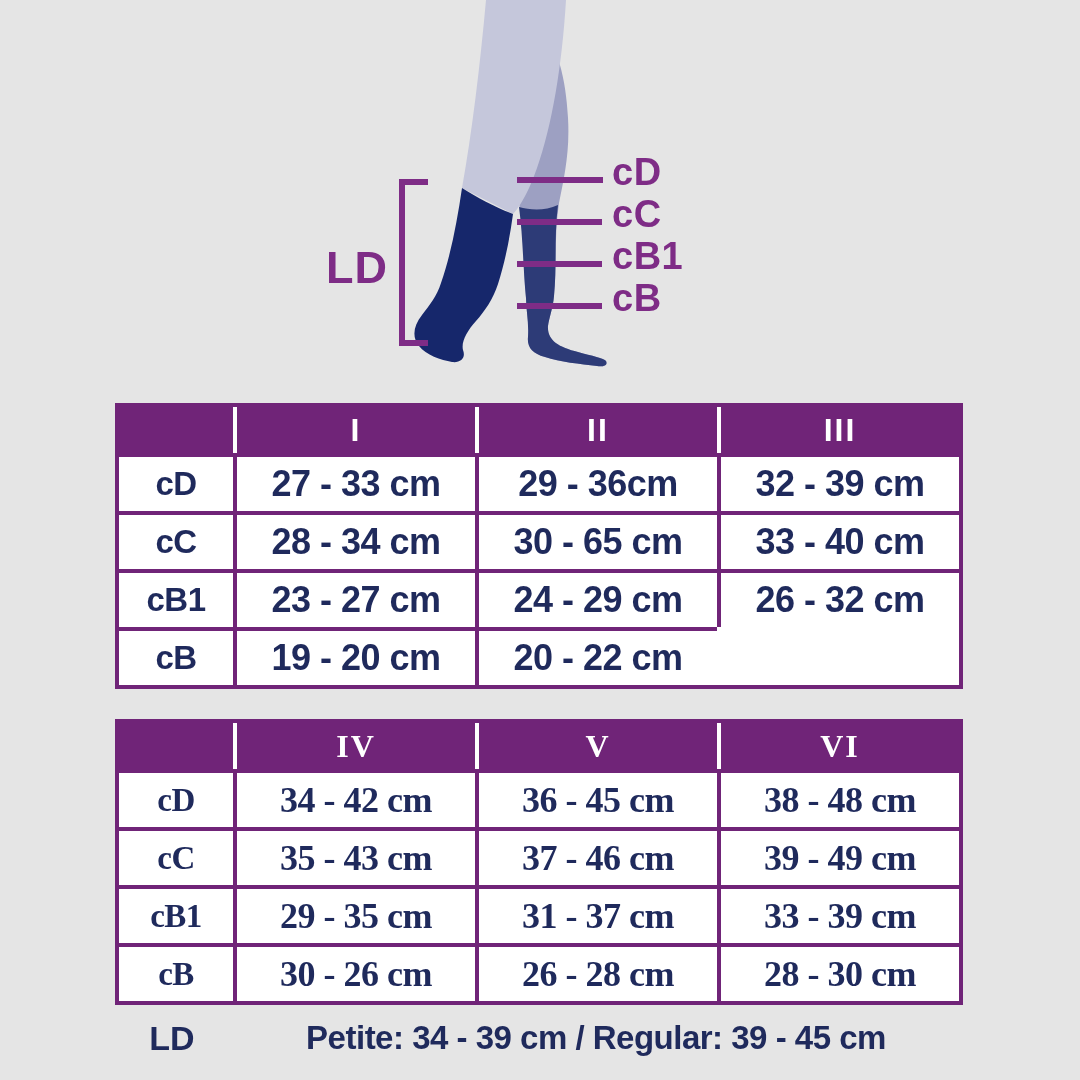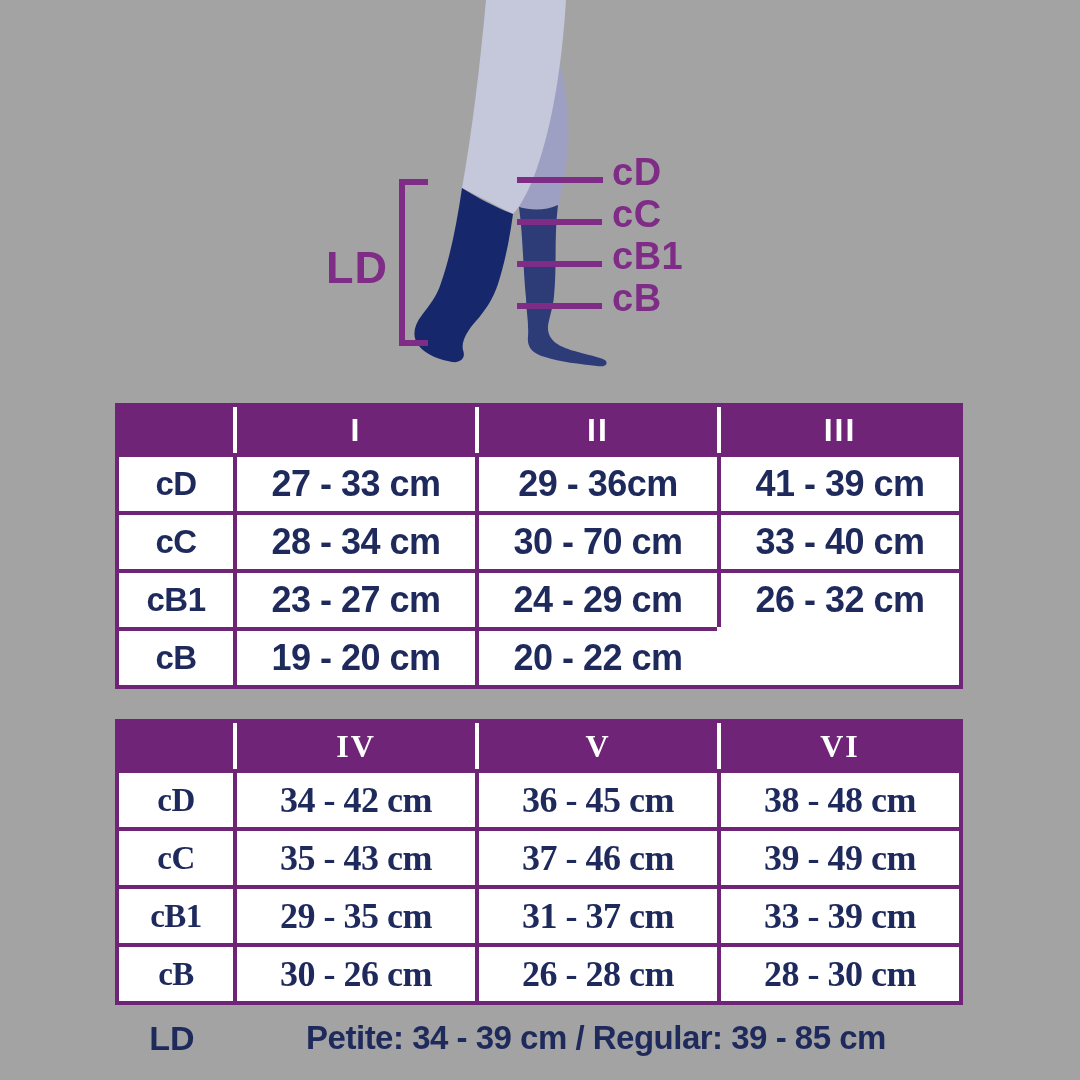--- a/index.html
+++ b/index.html
@@ -1,20 +1,20 @@
 <!DOCTYPE html>
 <html><head>
 <meta charset="utf-8">
 <style>
   html, body { margin: 0; padding: 0; background: #ffffff; }
   .stage {
     position: relative;
     width: 1080px;
     height: 1080px;
-    background: #a3a3a3;
+    background: #e5e5e5;
     overflow: hidden;
     font-family: "Liberation Sans", sans-serif;
     font-weight: bold;
   }
 
   
   .illustration { position: absolute; left: 0; top: 0; width: 1080px; height: 400px; }
   .illustration svg { position: absolute; left: 0; top: 0; }
   .mlabel {
     position: absolute;
@@ -160,25 +160,25 @@
 
   <div class="size-table t1">
     <div class="th"></div>
     <div class="th csep">I</div>
     <div class="th csep">II</div>
     <div class="th csep">III</div>
 
     <div class="rl">cD</div>
     <div class="td">27 - 33 cm</div>
     <div class="td">29 - 36cm</div>
-    <div class="td">41 - 39 cm</div>
+    <div class="td">32 - 39 cm</div>
 
     <div class="rl">cC</div>
     <div class="td">28 - 34 cm</div>
-    <div class="td">30 - 70 cm</div>
+    <div class="td">30 - 65 cm</div>
     <div class="td">33 - 40 cm</div>
 
     <div class="rl">cB1</div>
     <div class="td">23 - 27 cm</div>
     <div class="td">24 - 29 cm</div>
     <div class="td">26 - 32 cm</div>
 
     <div class="rl">cB</div>
     <div class="td">19 - 20 cm</div>
     <div class="td">20 - 22 cm</div>
@@ -206,16 +206,16 @@
     <div class="td">33 - 39 cm</div>
 
     <div class="rl">cB</div>
     <div class="td">30 - 26 cm</div>
     <div class="td">26 - 28 cm</div>
     <div class="td">28 - 30 cm</div>
   </div>
 
   <div class="footer">
     <div class="flabel">LD</div>
-    <div class="ftext">Petite: 34 - 39 cm / Regular: 39 - 85 cm</div>
+    <div class="ftext">Petite: 34 - 39 cm / Regular: 39 - 45 cm</div>
   </div>
 
 </div>
 
 </body></html>

